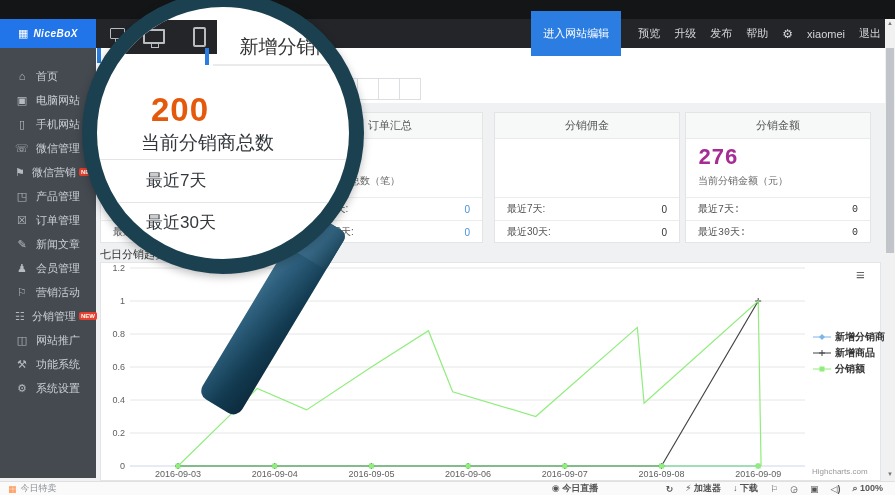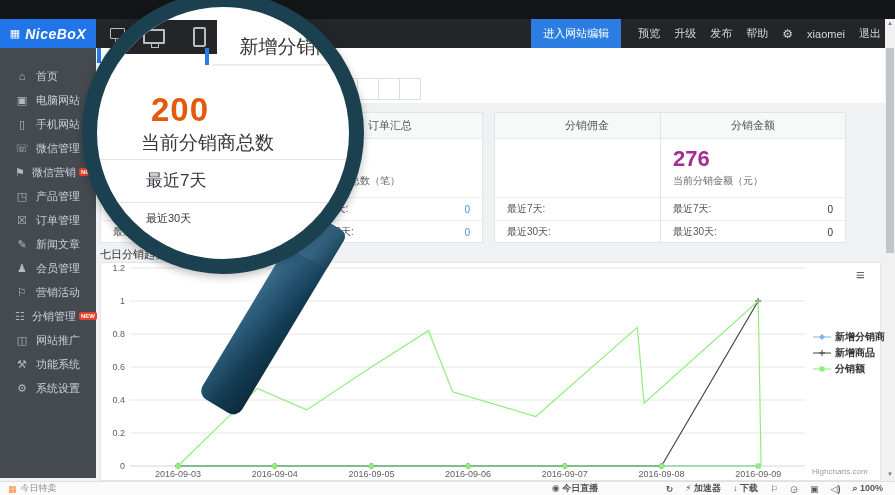--- a/index.html
+++ b/index.html
@@ -4,28 +4,28 @@
 <style>
   * { margin:0; padding:0; box-sizing:border-box; }
   html,body { width:895px; height:495px; overflow:hidden; }
   body { position:relative; font-family:"Liberation Sans","DejaVu Sans",sans-serif; background:#eff1f2; }
 
   
   .top-strip { position:absolute; left:0; top:0; width:895px; height:19px; background:#141517; z-index:2; }
   .header { position:absolute; left:0; top:19px; width:895px; height:29px; background:#232528; z-index:2; display:flex; align-items:center; }
   .logo { width:96px; height:29px; background:#2175e8; color:#fff; display:flex; align-items:center; justify-content:center; gap:5px; }
   .logo .grid { font-size:11px; line-height:1; }
-  .logo .brand { font-size:14px; font-weight:bold; font-style:italic; letter-spacing:.5px; }
+  .logo .brand { font-size:10px; font-weight:bold; font-style:italic; letter-spacing:.5px; }
   .dev-icons { display:flex; align-items:center; gap:16px; margin-left:14px; }
   .mon-icon { width:15px; height:11px; border:1.5px solid #b9bdc2; border-radius:1px; position:relative; }
   .mon-icon:after { content:""; position:absolute; left:4px; bottom:-4px; width:4px; height:3px; border-left:1px solid #b9bdc2; border-right:1px solid #b9bdc2; border-bottom:1px solid #b9bdc2;}
   .phone-icon { width:9px; height:14px; border:1.5px solid #b9bdc2; border-radius:2px; }
   .header .spacer { flex:1; }
   .hnav { display:flex; align-items:center; height:29px; font-size:11px; color:#d4d6d9; }
-  .hnav .enter-edit { height:29px; display:flex; align-items:center; padding:0 12px; background:#2b7de1; color:#fff; cursor:pointer; margin-right:10px; }
+  .hnav .enter-edit { height:45px; display:flex; align-items:center; padding:0 12px; background:#2b7de1; color:#fff; cursor:pointer; margin-right:10px; }
   .hnav a { color:#d4d6d9; text-decoration:none; margin:16px 7px; cursor:pointer; }
   .hnav .gear { margin:0 7px; font-size:12px; }
   .hnav .logout { margin-right:14px; }
 
   
   .sidebar { position:absolute; left:0; top:48px; width:96px; height:430px; background:#454a51; z-index:2; padding-top:16px; }
   .side-item { height:24px; display:flex; align-items:center; padding-left:15px; color:#ccd0d5; font-size:11px; cursor:pointer; white-space:nowrap; }
   .side-item .ico { width:14px; margin-right:7px; font-size:11px; color:#b4bac1; text-align:center; }
   .side-item .badge { background:#e8402c; color:#fff; font-size:6px; font-weight:bold; padding:1px 2px; border-radius:2px; margin-left:3px; line-height:1; }
 
@@ -82,21 +82,21 @@
   .lz-mon:after { content:""; position:absolute; left:6px; bottom:-6px; width:6px; height:4px; border-left:1.5px solid #b9bdc2; border-right:1.5px solid #b9bdc2; border-bottom:1.5px solid #b9bdc2; }
   .lz-phone { position:absolute; left:96px; top:20px; width:13px; height:20px; border:2px solid #b9bdc2; border-radius:2px; }
   .lz-blue { position:absolute; left:108px; top:41px; width:4px; height:17px; background:#2b7de1; }
   .lz-title { position:absolute; left:0; top:27px; width:380px; text-align:center; font-size:19px; color:#333; }
   .lz-line1 { position:absolute; left:116px; top:57px; width:240px; height:2px; background:#ebebeb; }
   .lz-val { position:absolute; left:54px; top:84px; font-size:33px; font-weight:bold; letter-spacing:1px; }
   .lz-sub { position:absolute; left:44px; top:123px; font-size:19px; color:#33383d; }
   .lz-line2 { position:absolute; left:0px; top:152px; width:282px; height:1px; background:#e4e4e4; }
   .lz-row1 { position:absolute; left:49px; top:162px; font-size:17px; color:#33383d; }
   .lz-line3 { position:absolute; left:0px; top:195px; width:282px; height:1px; background:#e4e4e4; }
-  .lz-row2 { position:absolute; left:49px; top:204px; font-size:11px; color:#33383d; }
+  .lz-row2 { position:absolute; left:49px; top:204px; font-size:17px; color:#33383d; }
 </style>
 </head>
 <body>
 
 <div class="top-strip"></div>
 <div class="header">
   <div class="logo">
     <span class="grid">▦</span>
     <span class="brand">NiceBoX</span>
   </div>
@@ -237,21 +237,21 @@
     </div>
     <div class="crow">
       <span>最近7天:</span>
       <span class="rv" style="color: rgb(51, 51, 51);">0</span>
     </div>
     <div class="crow">
       <span>最近30天:</span>
       <span class="rv" style="color: rgb(51, 51, 51);">0</span>
     </div>
   </div>
-    <div class="card" style="left: 660px;">
+    <div class="card" style="left: 685px; font-family: Liberation Mono, monospace;">
     <div class="chead">分销金额</div>
     <div class="cbody">
       <div class="cval" style="color: rgb(166, 44, 147);">276</div>
       <div class="csub">当前分销金额（元）</div>
     </div>
     <div class="crow">
       <span>最近7天:</span>
       <span class="rv" style="color: rgb(51, 51, 51);">0</span>
     </div>
     <div class="crow">

